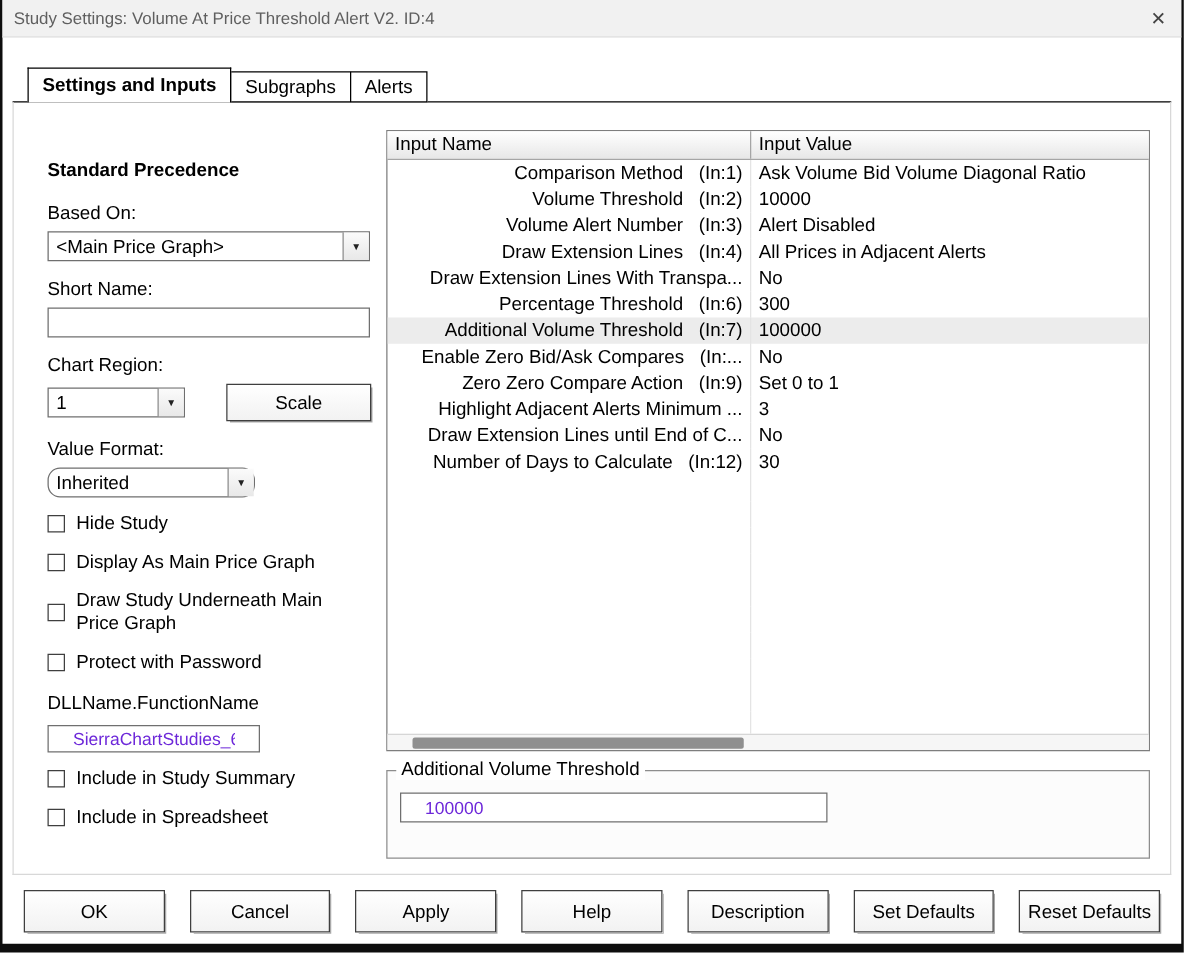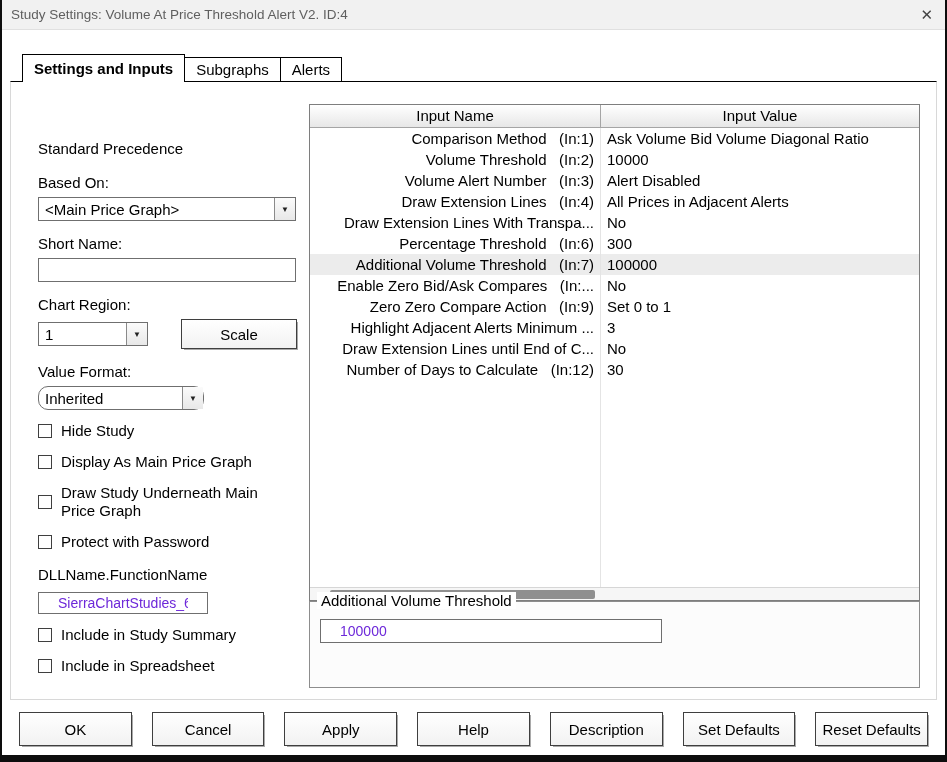--- a/index.html
+++ b/index.html
@@ -51,21 +51,21 @@
     border-bottom:1px solid #d8d8d8;
     background:#fff;
     display:flex;
   }
   
   .left-col {
     width:295px; padding:42px 0 0 27px;
     font-size:15px; flex:none;
   }
   .flabel { margin:14px 0 6px 0; }
-  .flabel.first { margin-top:16px; }
+  .flabel.first { margin-top:4px;font-weight:bold; }
   .gap-lg { margin-top:17px; }
   .combo {
     width:258px; height:24px;
     border:1px solid #6f6f6f; background:#fff;
     display:flex; align-items:center;
   }
   .combo .val { flex:1; padding:0 6px; white-space:nowrap; overflow:hidden; font-size:15px; }
   .combo .arrow {
     width:21px; align-self:stretch;
     border-left:1px solid #8a8a8a;
@@ -108,41 +108,41 @@
   .itable {
     border:1px solid #7e7e7e; background:#fff;
     height:497px; display:flex; flex-direction:column;
   }
   .thead {
     display:flex; height:23px; flex:none;
     background:linear-gradient(#ffffff,#e7e7e7);
     border-bottom:1px solid #a5a5a5;
     font-size:15px;
   }
-  .thead .hc { padding:2px 6px 0 6px;text-align:center; }
+  .thead .hc { padding:2px 6px 0 6px; }
   .hc.name { width:291px; border-right:1px solid #a5a5a5; }
   .hc.value { flex:1; }
   .tbody { flex:1; overflow:hidden; }
   .trow { display:flex; height:21px; line-height:21px; font-size:15px; }
   .trow.selected { background:#ececec; }
   .tcell { white-space:pre; overflow:hidden; }
   .tcell.name  { width:291px; padding:0 6px; border-right:1px solid #e4e4e4;text-align:right; }
   .tcell.value { flex:1; padding:0 6px; }
   .hscroll {
     height:13px; flex:none; position:relative;
     border-top:1px solid #d6d6d6; background:#f6f6f6;
   }
   .hthumb {
     position:absolute; left:20px; top:2px;
     width:265px; height:9px;
     background:#8f8f8f; border-radius:2px;
   }
   
   .groupbox {
-    height:87px; position:relative;
+    margin-top:15px; height:71px; position:relative;
     border:1px solid #8d8d8d; background:#fcfcfc;
   }
   .gb-title {
     position:absolute; top:-10px; left:7px;
     background:#fff; padding:0 4px; font-size:15px;
   }
   .gb-input { position:absolute; left:10px; top:17px; width:342px; }
   
   .footer {
     position:absolute; left:0; right:0; bottom:9px;

